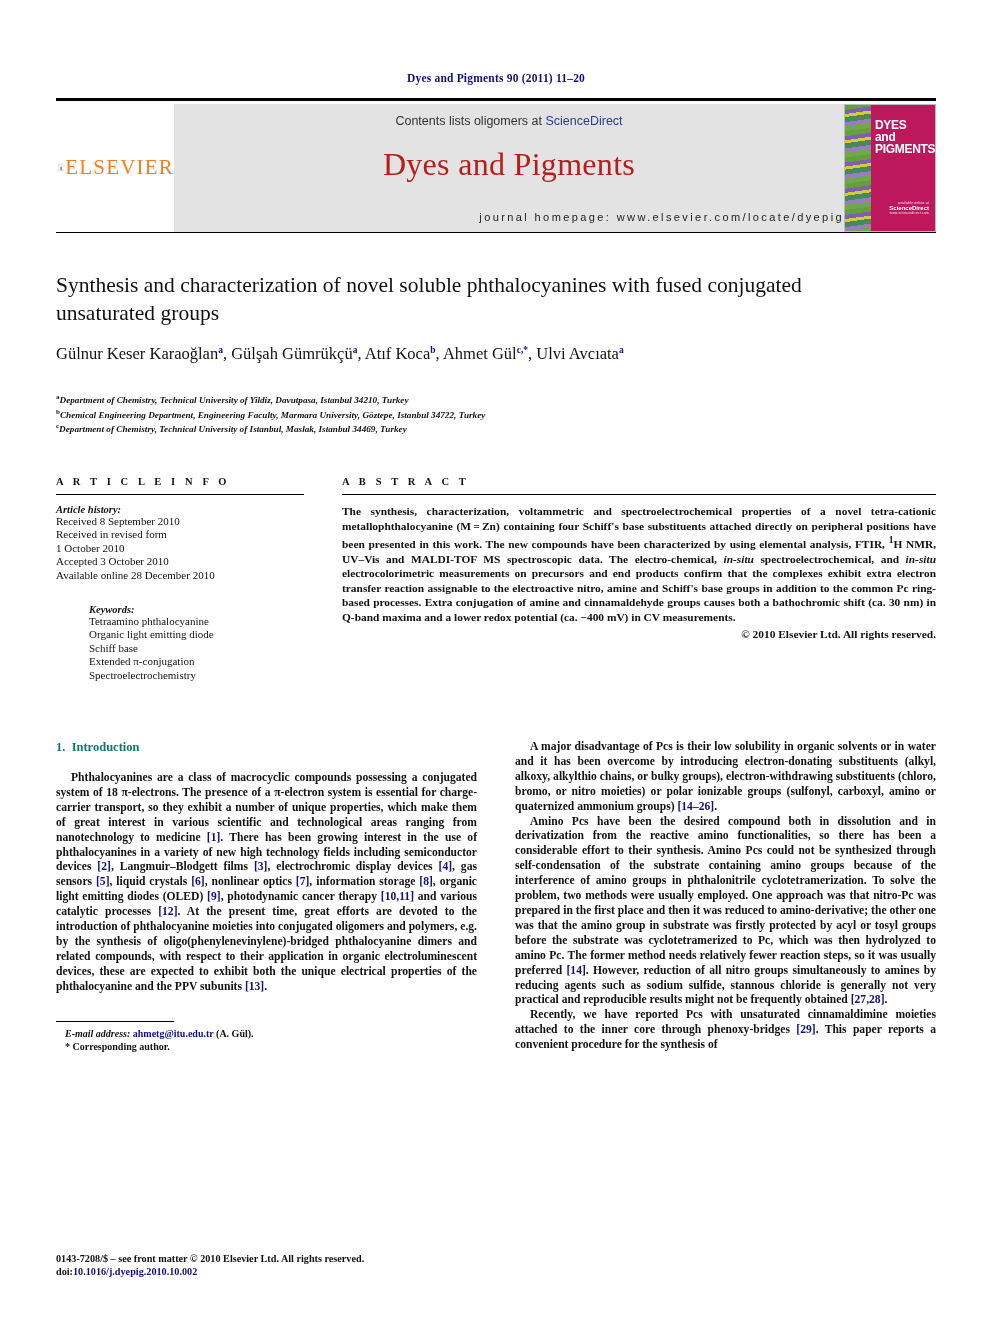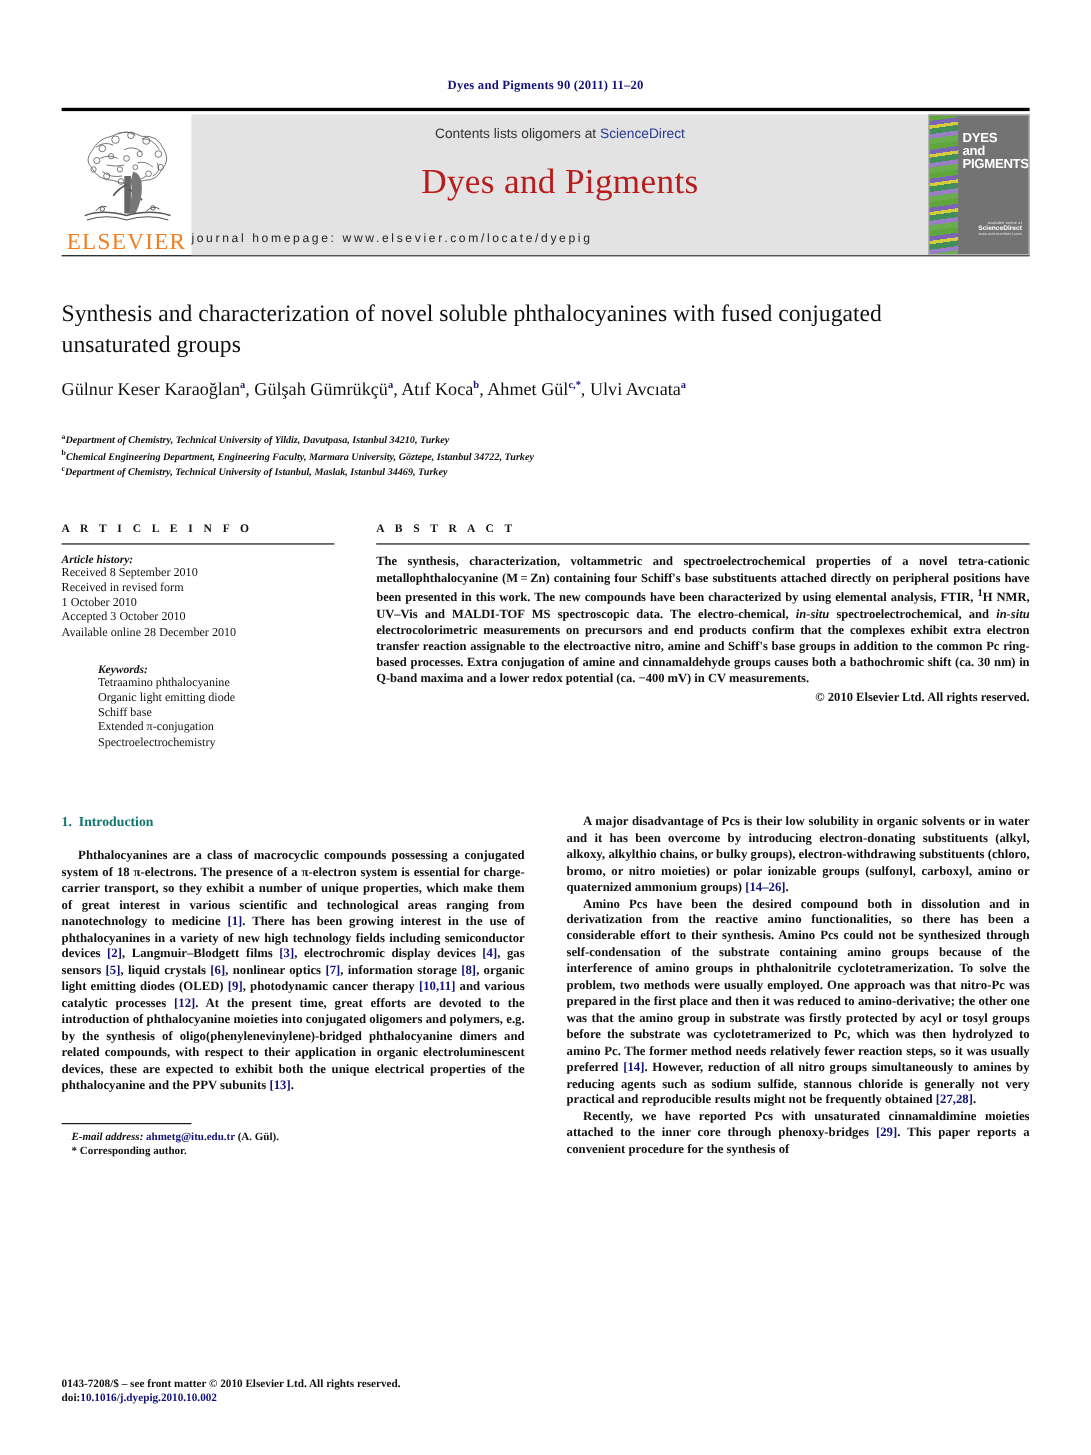--- a/index.html
+++ b/index.html
@@ -32,21 +32,21 @@
   .masthead {
     display: flex;
     align-items: stretch;
     height: 128px;
     margin-top: 3px;
   }
   .elsevier-logo {
     width: 118px;
     flex: 0 0 118px;
     display: flex;
-    flex-direction: column;
+    flex-direction: row;
     align-items: center;
     justify-content: flex-end;
     padding-bottom: 2px;
   }
   .tree-svg { display:block; }
   .elsevier-word {
     font-family: "Liberation Serif", serif;
     font-size: 21px;
     letter-spacing: 1.2px;
     color: #f47d20;
@@ -79,27 +79,27 @@
     text-align: right;
   }
   .homepage-line {
     font-family: "Liberation Sans", sans-serif;
     font-size: 11px;
     color: #222;
     letter-spacing: 2.4px;
     position: absolute;
     bottom: 9px;
     left: 0; right: 0;
-    text-align: left;
+    text-align: right;
     margin-top: 37px;
   }
   .cover {
     width: 92px;
     flex: 0 0 92px;
-    background: #737373;
+    background: #be185d;
     position: relative;
     overflow: hidden;
     border: 1px solid #bbb;
   }
   .cover .marble {
     position: absolute; left: 0; top: 0; bottom: 0; width: 26px;
     background:
       repeating-linear-gradient(172deg,
         #5fa83a 0px, #5fa83a 5px,
         #7b63b8 5px, #7b63b8 9px,

